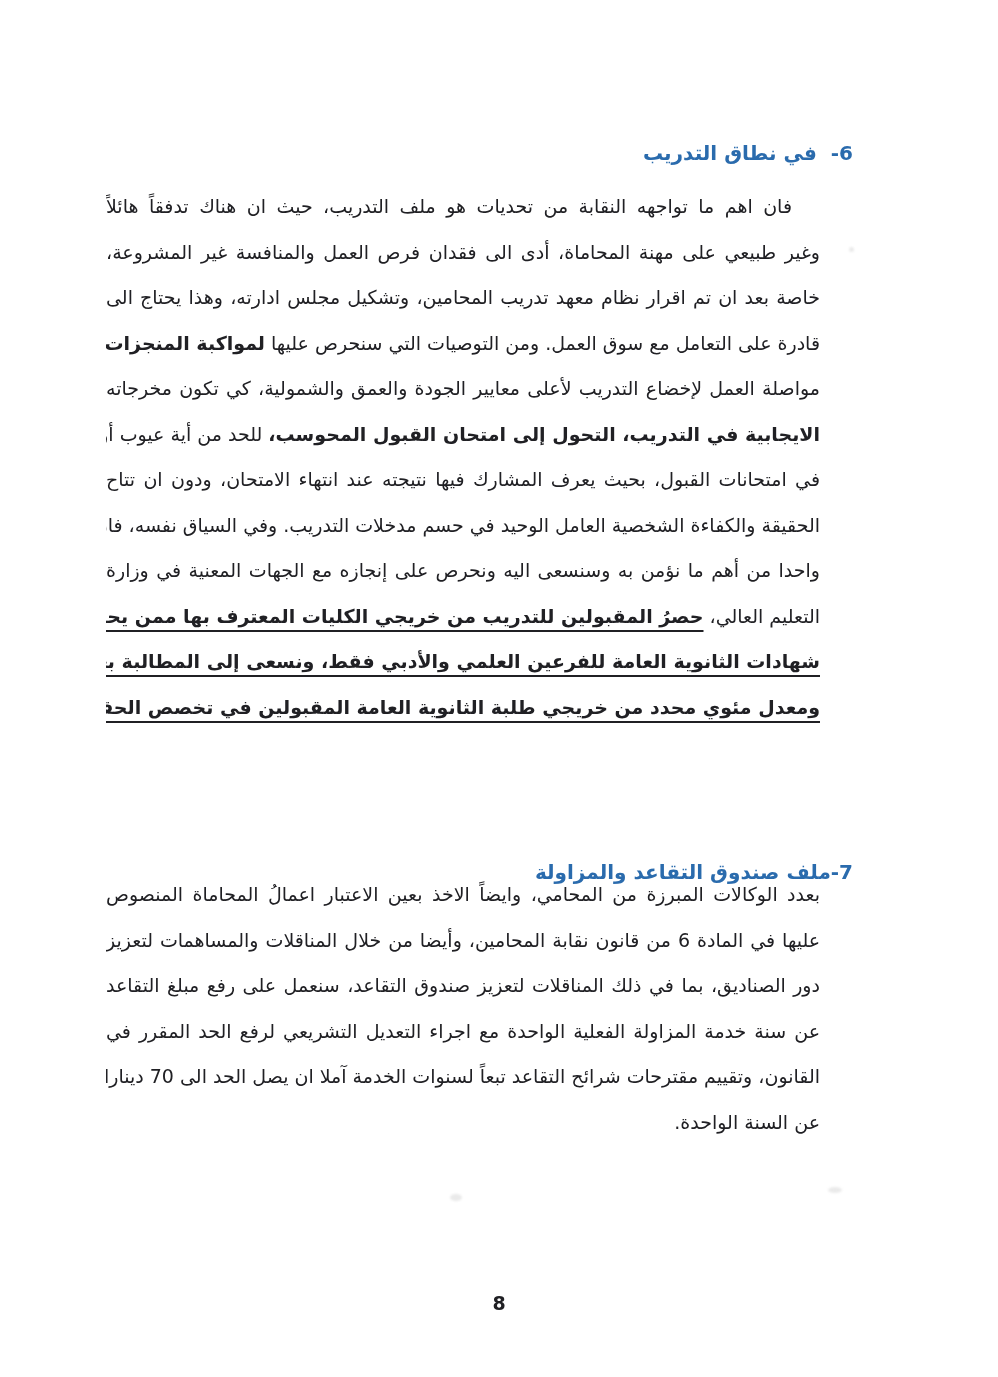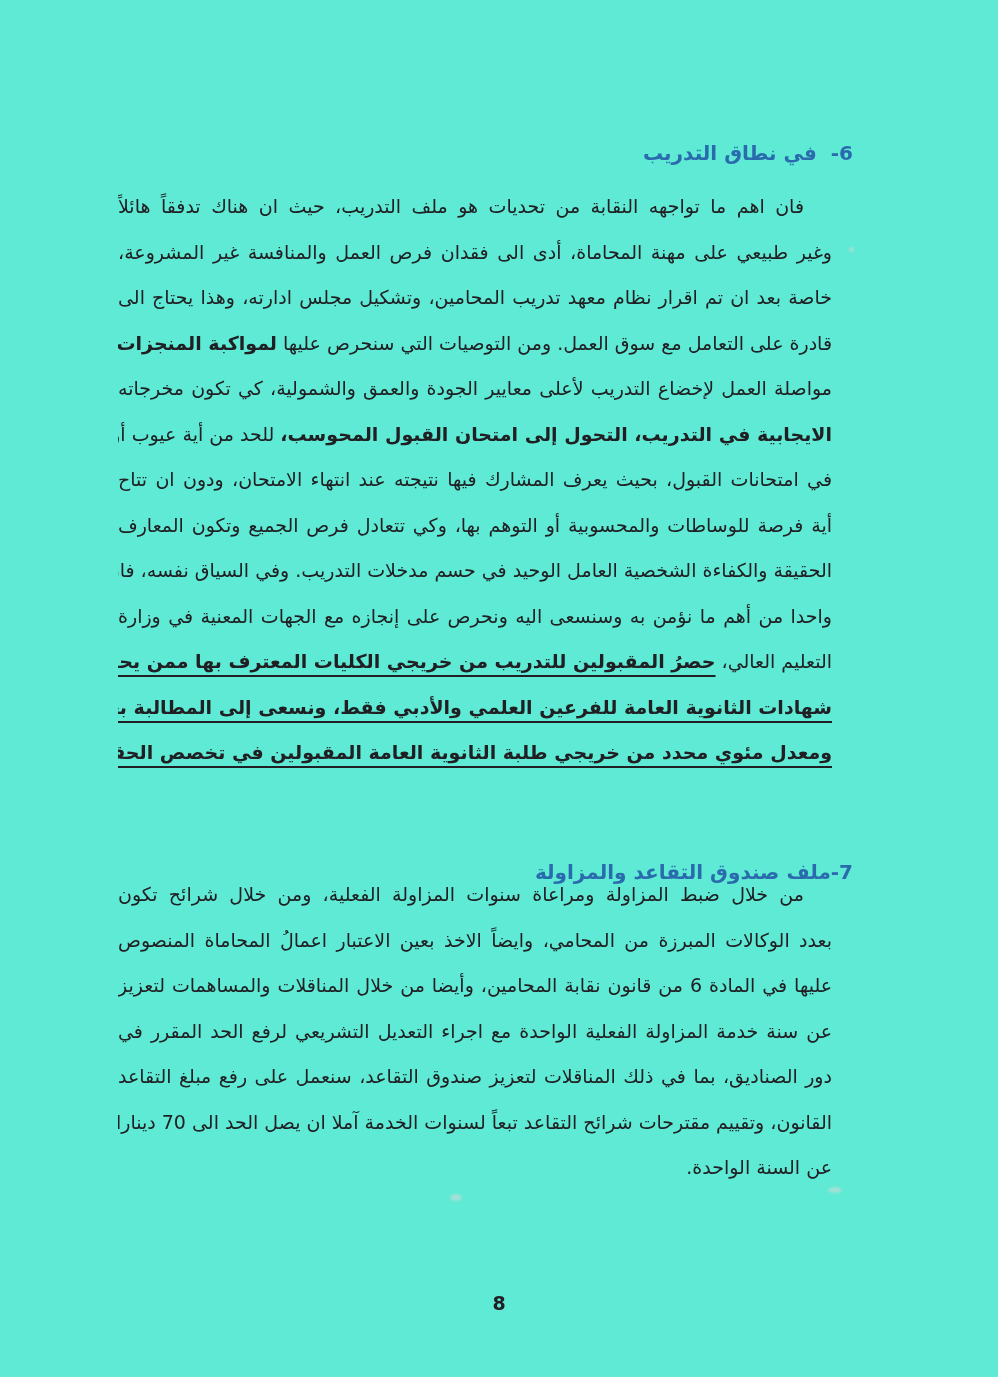--- a/index.html
+++ b/index.html
@@ -1,20 +1,20 @@
 <!DOCTYPE html>
 <html lang="ar"><head>
 <meta charset="utf-8">
 <style>
   html, body { margin: 0; padding: 0; background: #e8e8e8; }
   .page {
     position: relative;
     width: 998px;
     height: 1377px;
-    background: #5eead4;
+    background: #ffffff;
     overflow: hidden;
     font-family: "DejaVu Sans", sans-serif;
     direction: rtl;
   }
   .heading {
     position: absolute;
     right: 145px;
     left: 106px;
     text-align: right;
     font-size: 20px;
@@ -23,21 +23,20 @@
     letter-spacing: 0.2px;
   }
   .heading-6 { top: 141px; }
   .heading-7 { top: 860px; }
   .para {
     position: absolute;
     left: 106px;
     width: 714px;
     color: #202024;
     font-size: 19px;
-    margin-left: 12px;
   }
   .para-1 { top: 184px; }
   .para-2 { top: 872px; }
   .line {
     height: 45.5px;
     line-height: 45.5px;
     text-align: justify;
     text-align-last: justify;
     overflow: hidden;
     white-space: nowrap;
@@ -82,36 +81,34 @@
   <div class="heading heading-6">6-&nbsp; في نطاق التدريب</div>
 
   <div class="para para-1">
       <div class="line indent"><span class="seg-n">فان اهم ما تواجهه النقابة من تحديات هو ملف التدريب، حيث ان هناك تدفقاً هائلاً</span></div>
       <div class="line"><span class="seg-n">وغير طبيعي على مهنة المحاماة، أدى الى فقدان فرص العمل والمنافسة غير المشروعة،</span></div>
       <div class="line"><span class="seg-n">خاصة بعد ان تم اقرار نظام معهد تدريب المحامين، وتشكيل مجلس ادارته، وهذا يحتاج الى</span></div>
       <div class="line"><span class="seg-n">قادرة على التعامل مع سوق العمل. ومن التوصيات التي سنحرص عليها </span><span class="seg-b">لمواكبة المنجزات</span></div>
       <div class="line"><span class="seg-n">مواصلة العمل لإخضاع التدريب لأعلى معايير الجودة والعمق والشمولية، كي تكون مخرجاته</span></div>
       <div class="line"><span class="seg-b">الايجابية في التدريب، التحول إلى امتحان القبول المحوسب،</span><span class="seg-n"> للحد من أية عيوب أو خلل</span></div>
       <div class="line"><span class="seg-n">في امتحانات القبول، بحيث يعرف المشارك فيها نتيجته عند انتهاء الامتحان، ودون ان تتاح</span></div>
-      <div class="line"><span class="seg-n">أية فرصة للوساطات والمحسوبية أو التوهم بها، وكي تتعادل فرص الجميع وتكون المعارف</span></div>
       <div class="line"><span class="seg-n">الحقيقة والكفاءة الشخصية العامل الوحيد في حسم مدخلات التدريب. وفي السياق نفسه، فان</span></div>
       <div class="line"><span class="seg-n">واحدا من أهم ما نؤمن به وسنسعى اليه ونحرص على إنجازه مع الجهات المعنية في وزارة</span></div>
       <div class="line"><span class="seg-n">التعليم العالي، </span><span class="seg-bu">حصرُ المقبولين للتدريب من خريجي الكليات المعترف بها ممن يحملوا</span></div>
       <div class="line"><span class="seg-bu">شهادات الثانوية العامة للفرعين العلمي والأدبي فقط، ونسعى إلى المطالبة بعدد ملائم</span></div>
       <div class="line"><span class="seg-bu">ومعدل مئوي محدد من خريجي طلبة الثانوية العامة المقبولين في تخصص الحقوق.</span></div>
     </div>
 
   <div class="heading heading-7">7-ملف صندوق التقاعد والمزاولة</div>
 
   <div class="para para-2">
-      <div class="line indent"><span class="seg-n">من خلال ضبط المزاولة ومراعاة سنوات المزاولة الفعلية، ومن خلال شرائح تكون</span></div>
       <div class="line"><span class="seg-n">بعدد الوكالات المبرزة من المحامي، وايضاً الاخذ بعين الاعتبار اعمالُ المحاماة المنصوص</span></div>
       <div class="line"><span class="seg-n">عليها في المادة 6 من قانون نقابة المحامين، وأيضا من خلال المناقلات والمساهمات لتعزيز</span></div>
+      <div class="line"><span class="seg-n">دور الصناديق، بما في ذلك المناقلات لتعزيز صندوق التقاعد، سنعمل على رفع مبلغ التقاعد</span></div>
       <div class="line"><span class="seg-n">عن سنة خدمة المزاولة الفعلية الواحدة مع اجراء التعديل التشريعي لرفع الحد المقرر في</span></div>
-      <div class="line"><span class="seg-n">دور الصناديق، بما في ذلك المناقلات لتعزيز صندوق التقاعد، سنعمل على رفع مبلغ التقاعد</span></div>
       <div class="line"><span class="seg-n">القانون، وتقييم مقترحات شرائح التقاعد تبعاً لسنوات الخدمة آملا ان يصل الحد الى 70 دينارا</span></div>
       <div class="line align-right"><span class="seg-n">عن السنة الواحدة.</span></div>
     </div>
 
   <div class="page-number">8</div>
 
   <div class="smudge smudge-1"></div>
   <div class="smudge smudge-2"></div>
   <div class="smudge smudge-3"></div>
 

